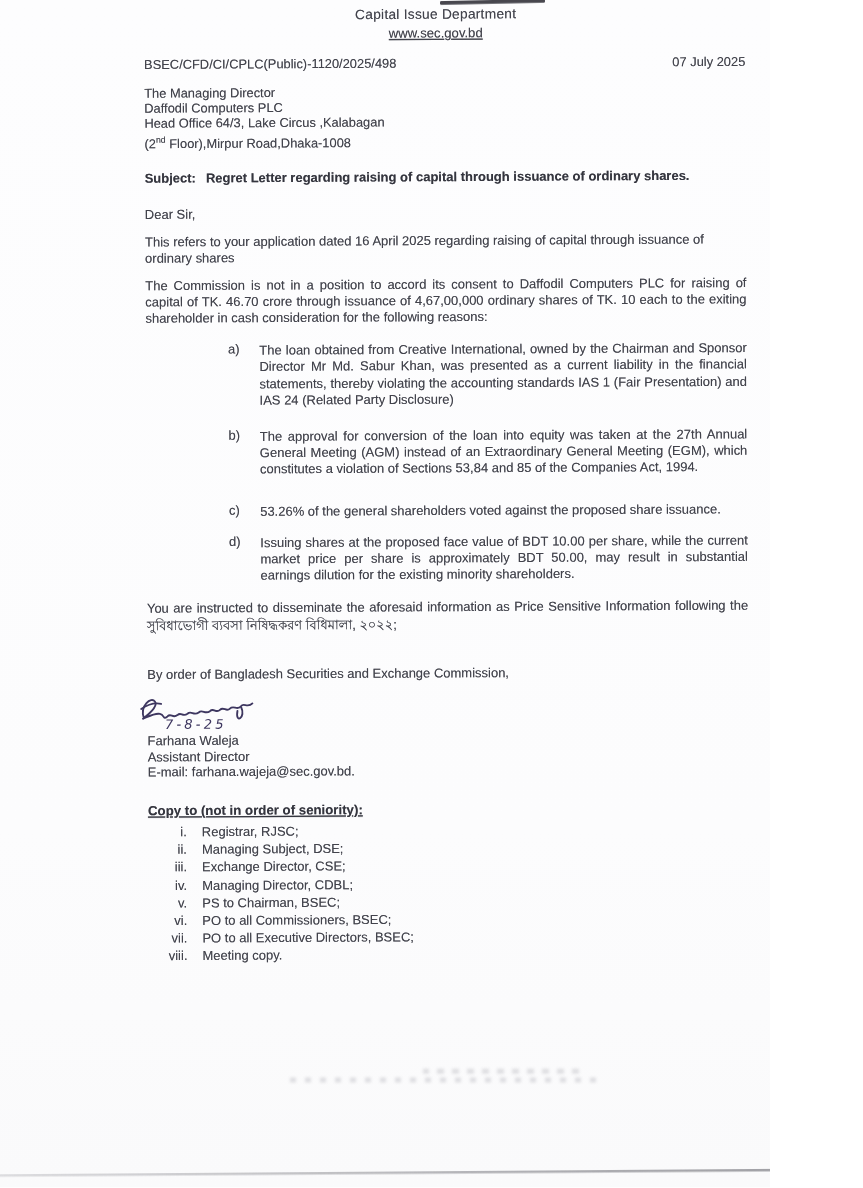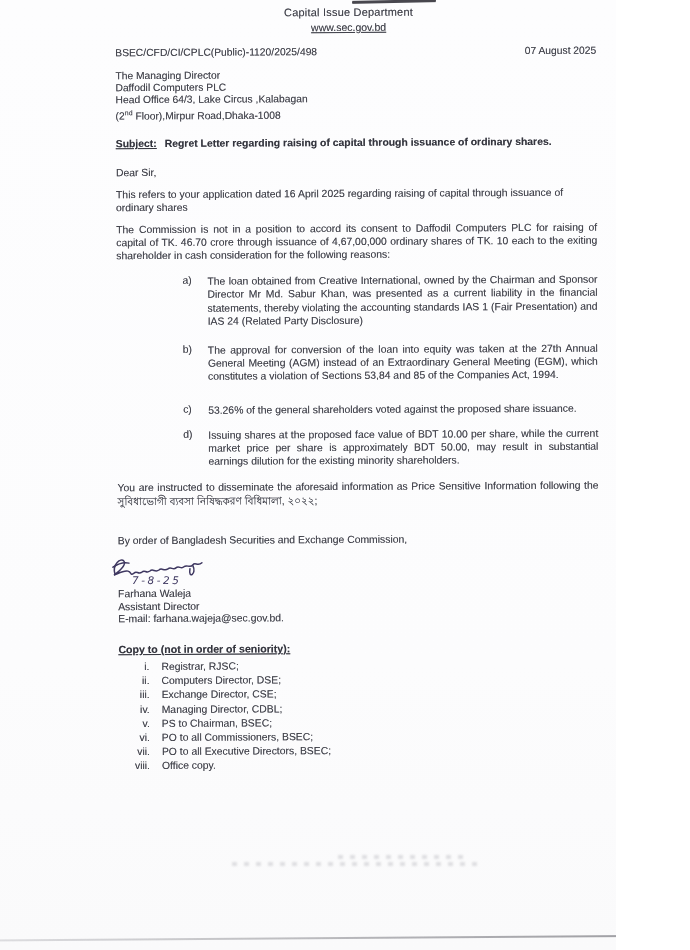--- a/index.html
+++ b/index.html
@@ -21,21 +21,21 @@
     box-sizing: border-box;
     transform: rotate(-0.3deg);
     font-size: 10.4px;
   }
   .dept   { text-align: center; margin-left: -14px; font-size: 11px; letter-spacing: .2px; }
   .site   { text-align: center; margin-left: -14px; font-size: 10.5px; text-decoration: underline; margin-top: 3px; }
   .meta   { display: flex; justify-content: space-between; margin-top: 13px; font-size: 10.3px; }
   .recipient { margin-top: 12px; font-size: 10.3px; line-height: 12.2px; }
   .recipient sup { font-size: 7px; }
   .subject { margin-top: 16px; font-weight: 700; color: #34353e; }
-  .subject .lbl { margin-right: 8px; text-decoration: underline; }
+  .subject .lbl { margin-right: 8px; }
   .salutation { margin-top: 18px; }
   .para { line-height: 13.2px; }
   .p1 { margin-top: 10px; }
   .p2 { margin-top: 8px; text-align: justify; }
   .reasons { margin-top: 13px; padding-left: 66px; }
   .reason { display: flex; }
   .reason .lab { flex: 0 0 25px; }
   .reason .txt { flex: 1; line-height: 13.2px; text-align: justify; }
   .r-a { margin-bottom: 16px; }
   .r-b { margin-bottom: 20px; }
@@ -77,21 +77,21 @@
 <div class="scan">
   <div class="top-mark"></div>
 
   <div class="doc">
 
     <div class="dept">Capital Issue Department</div>
     <div class="site">www.sec.gov.bd</div>
 
     <div class="meta">
       <span>BSEC/CFD/CI/CPLC(Public)-1120/2025/498</span>
-      <span>07 August 2025</span>
+      <span>07 July 2025</span>
     </div>
 
     <div class="recipient">
       <div>The Managing Director</div>
       <div>Daffodil Computers PLC</div>
       <div>Head Office 64/3, Lake Circus ,Kalabagan</div>
       <div><span>(2</span><sup>nd</sup><span> Floor),Mirpur Road,Dhaka-1008</span></div>
     </div>
 
     <div class="subject">
@@ -143,21 +143,21 @@
 
     <div class="copy">
       <div class="copy-head">Copy to (not in order of seniority):</div>
       <div class="copy-list">
         <div class="copy-item">
           <span class="num">i.</span>
           <span class="txt">Registrar, RJSC;</span>
         </div>
         <div class="copy-item">
           <span class="num">ii.</span>
-          <span class="txt">Computers Director, DSE;</span>
+          <span class="txt">Managing Subject, DSE;</span>
         </div>
         <div class="copy-item">
           <span class="num">iii.</span>
           <span class="txt">Exchange Director, CSE;</span>
         </div>
         <div class="copy-item">
           <span class="num">iv.</span>
           <span class="txt">Managing Director, CDBL;</span>
         </div>
         <div class="copy-item">
@@ -167,21 +167,21 @@
         <div class="copy-item">
           <span class="num">vi.</span>
           <span class="txt">PO to all Commissioners, BSEC;</span>
         </div>
         <div class="copy-item">
           <span class="num">vii.</span>
           <span class="txt">PO to all Executive Directors, BSEC;</span>
         </div>
         <div class="copy-item">
           <span class="num">viii.</span>
-          <span class="txt">Office copy.</span>
+          <span class="txt">Meeting copy.</span>
         </div>
       </div>
     </div>
 
   </div>
 
   <div class="bleed bleed-1"></div>
   <div class="bleed bleed-2"></div>
   <div class="shadow-line"></div>
 </div>

